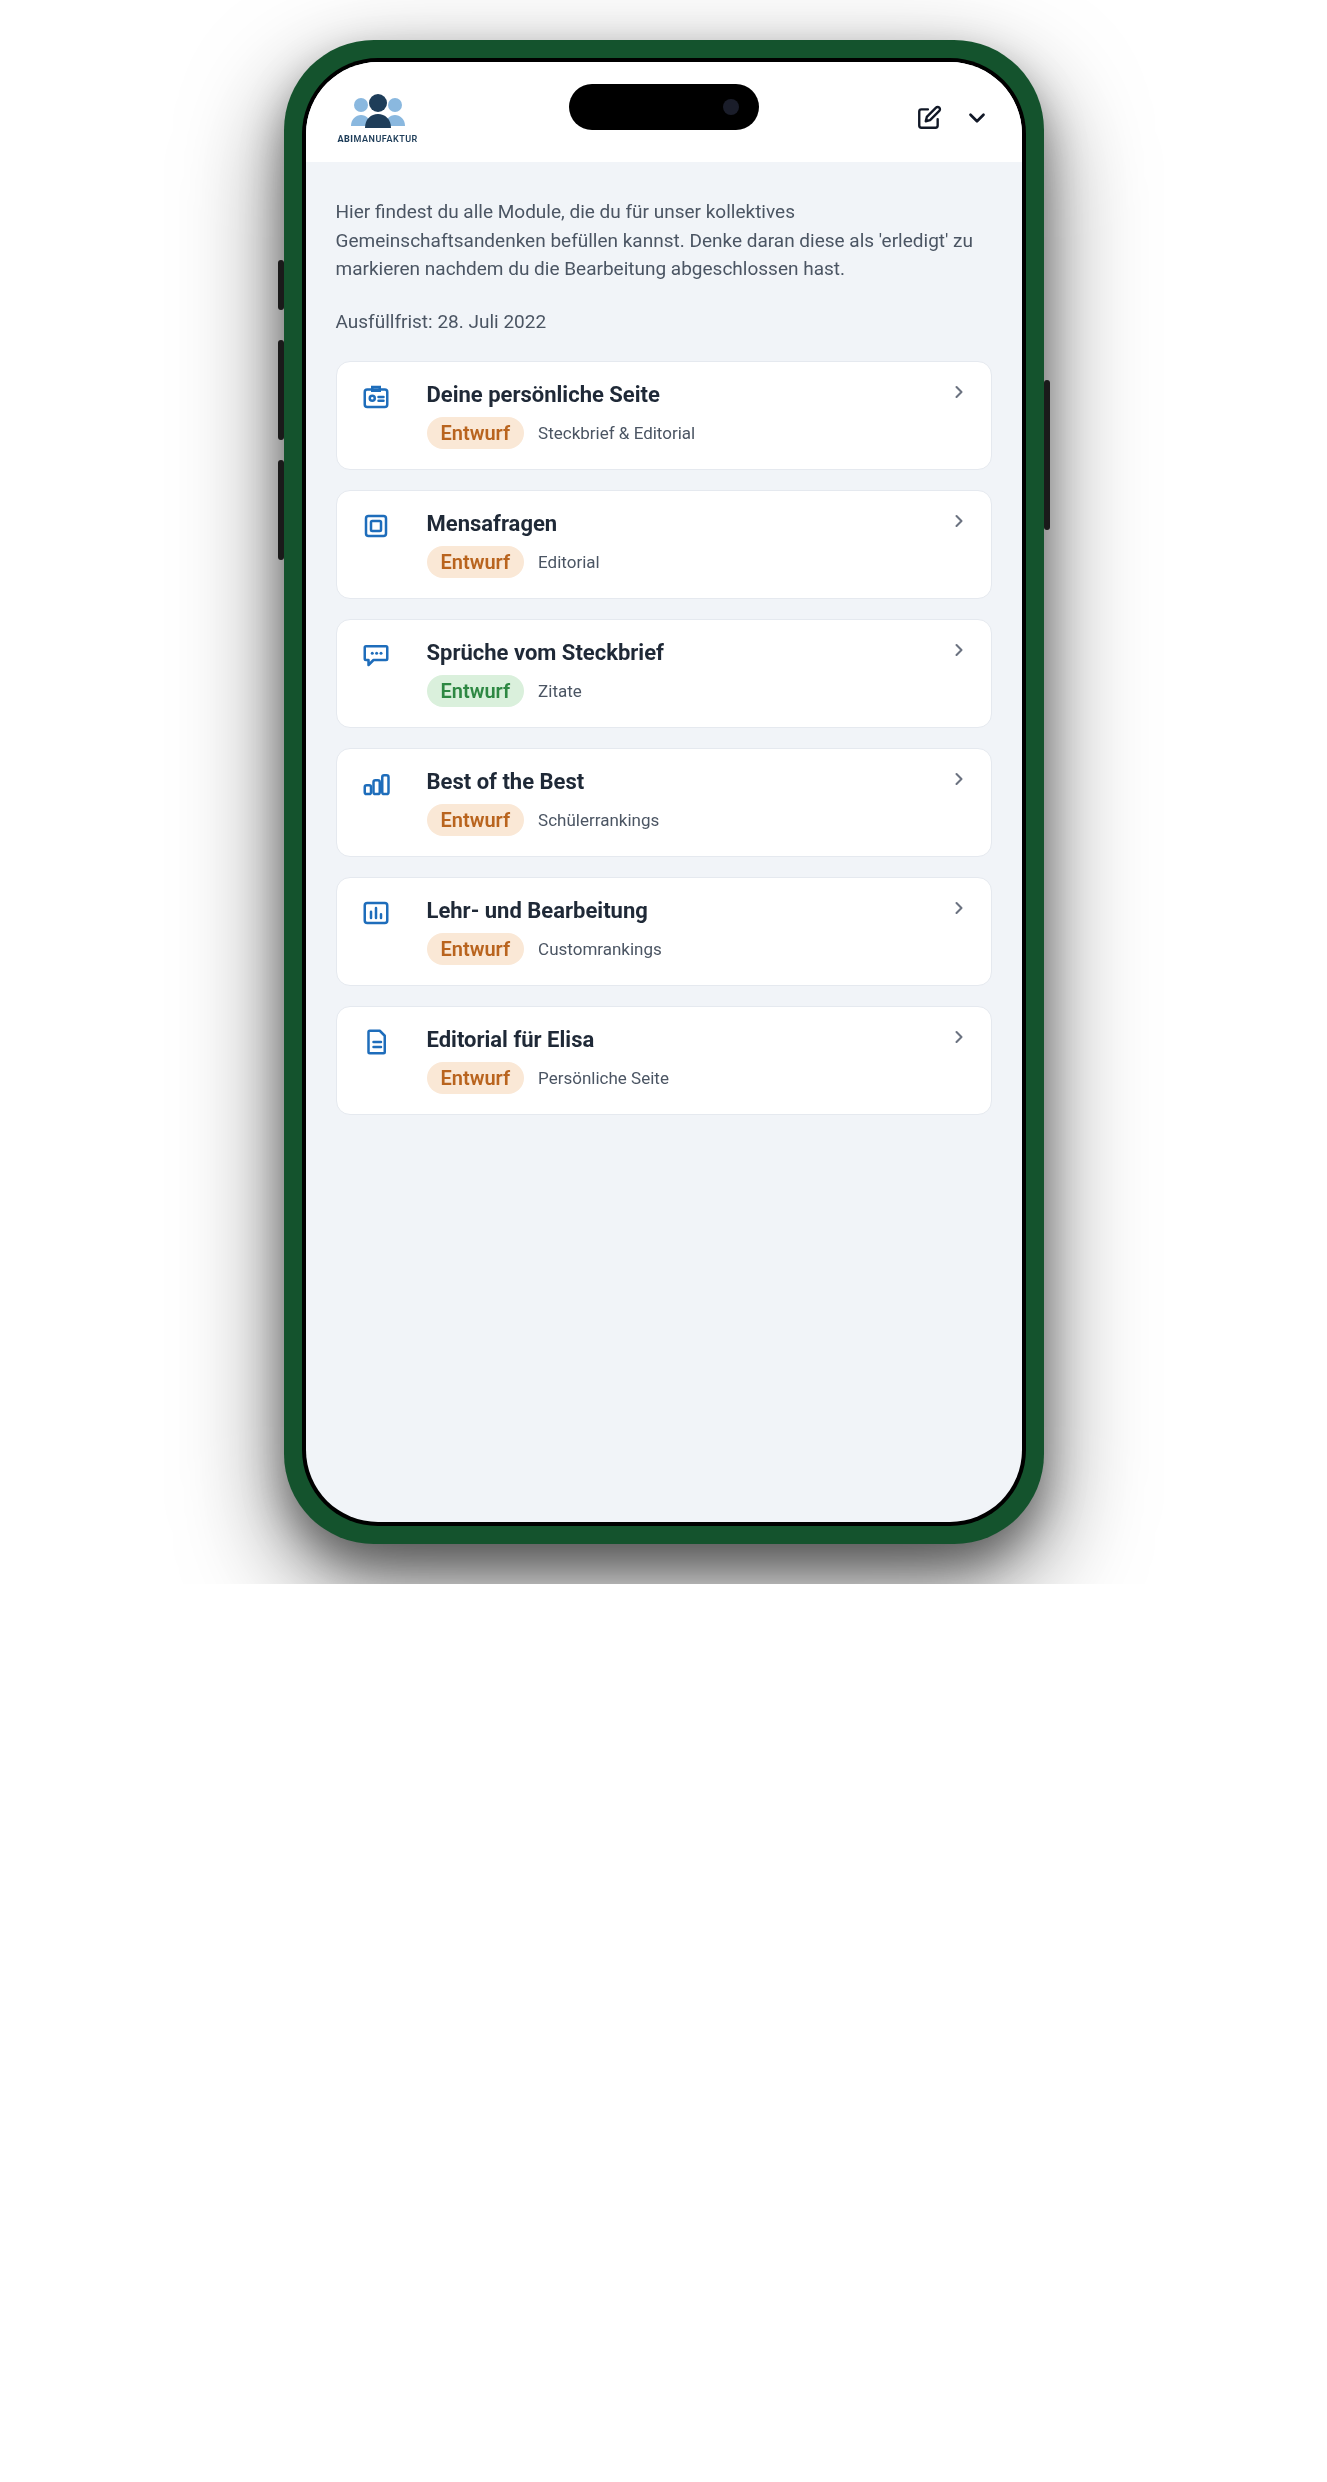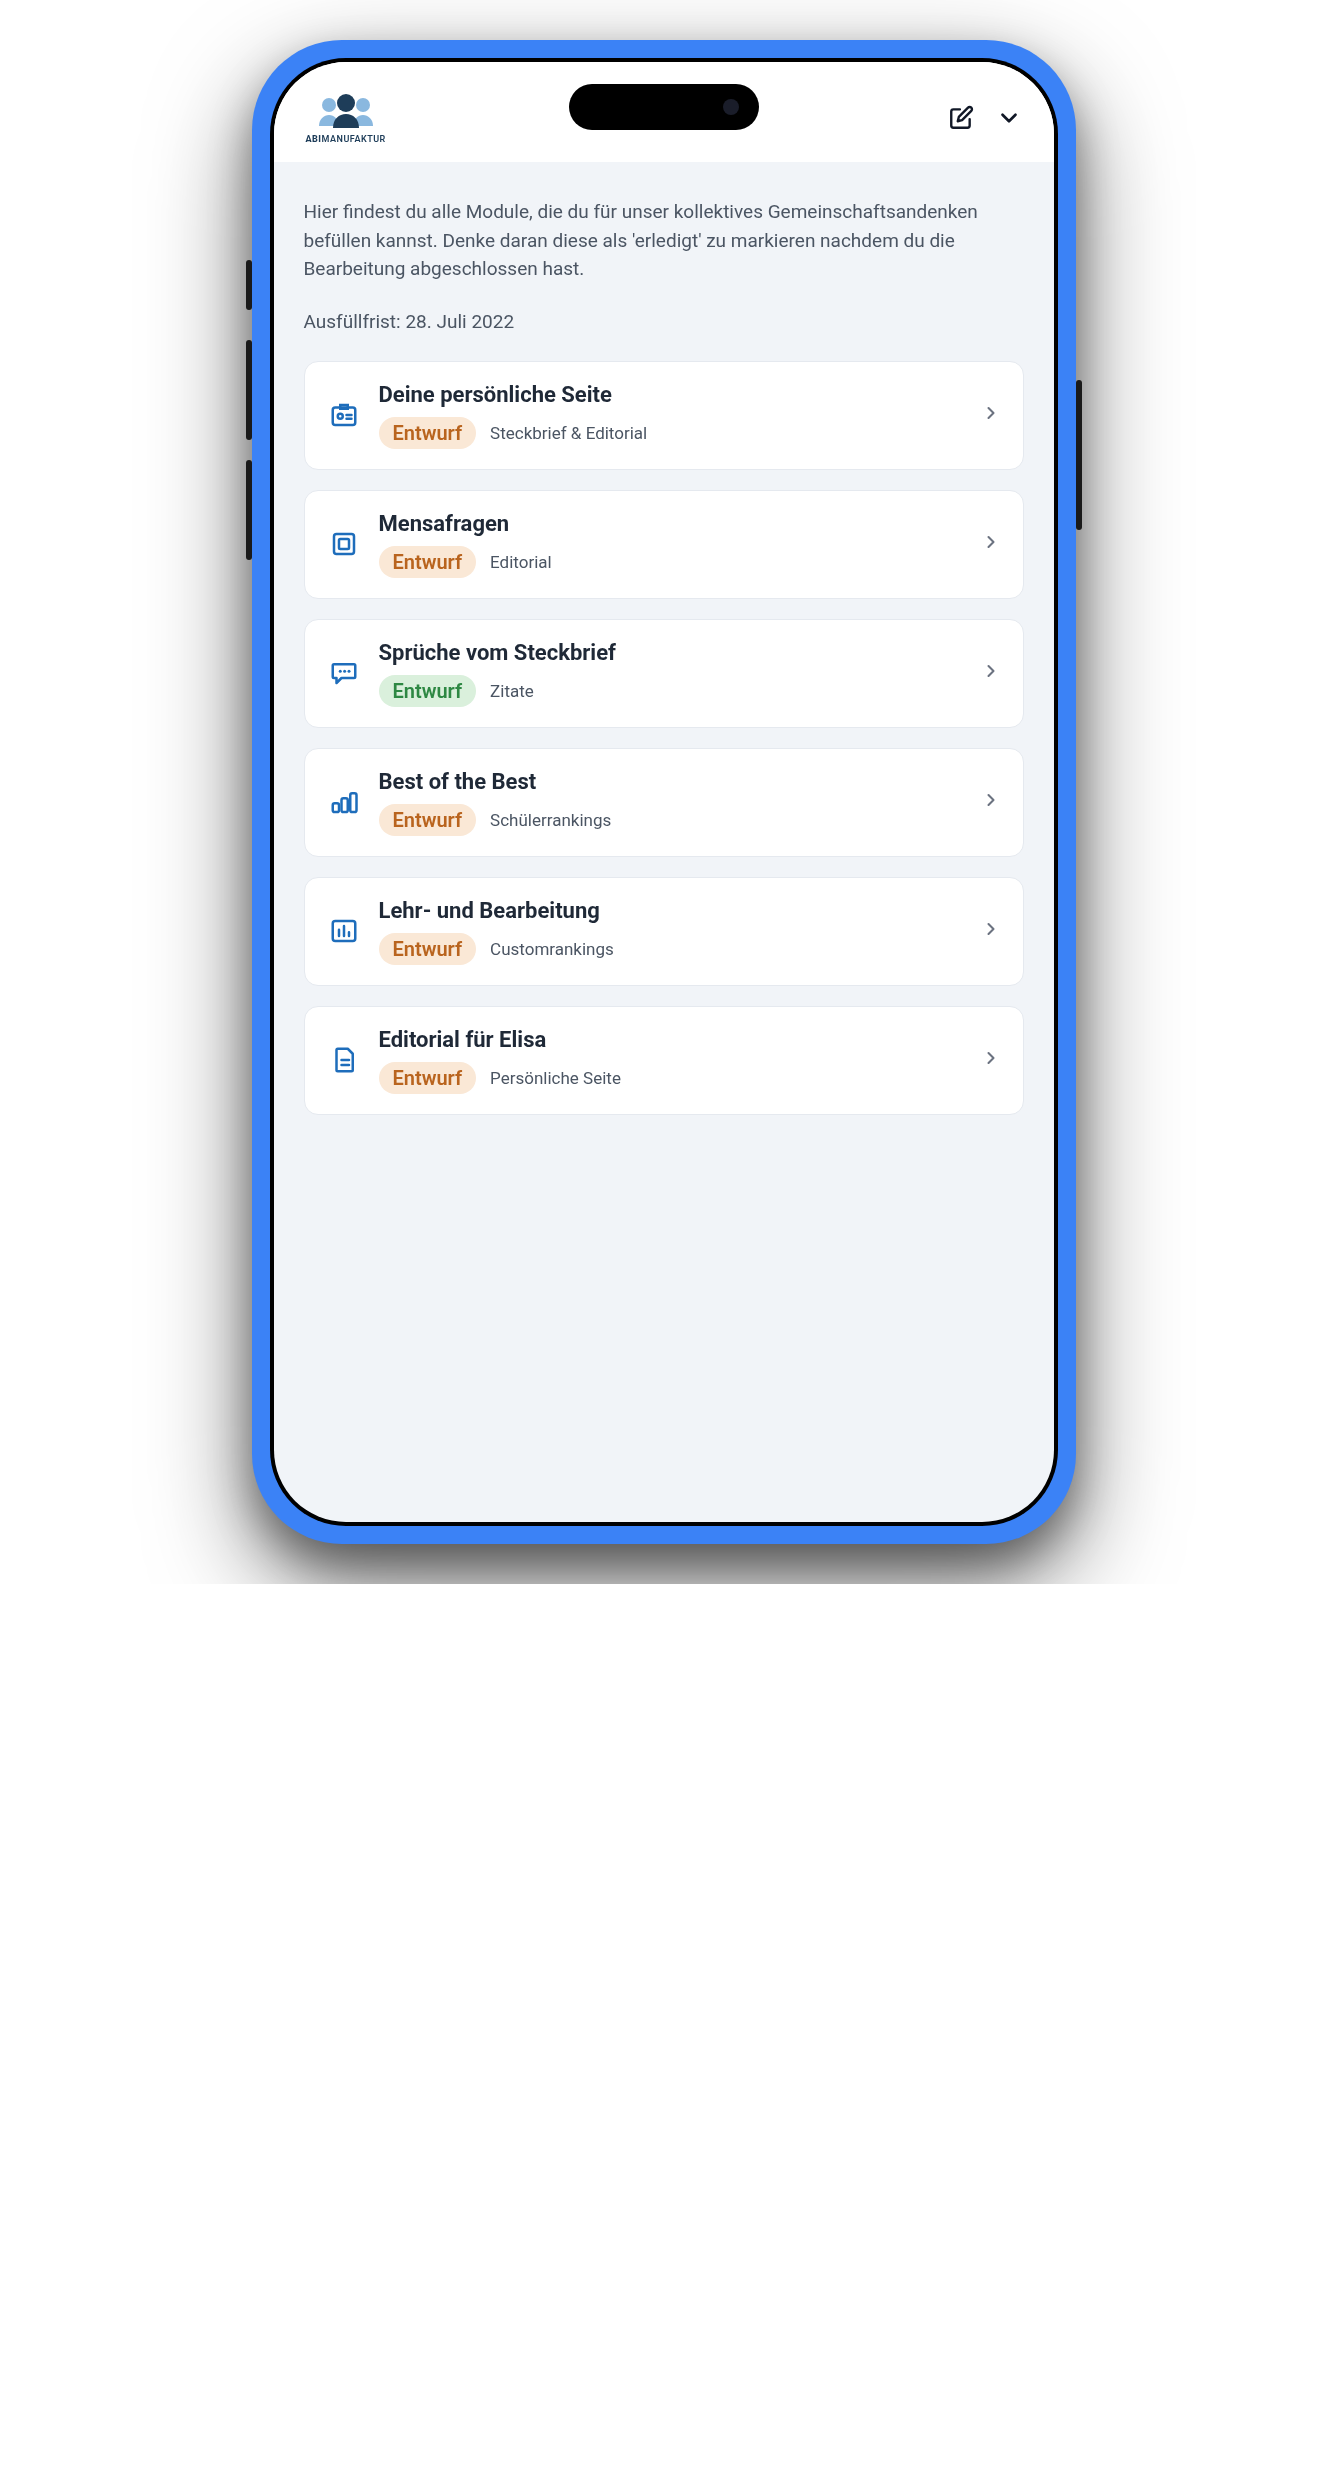--- a/index.html
+++ b/index.html
@@ -4,22 +4,22 @@
 <style>
   * { box-sizing: border-box; margin: 0; padding: 0; }
   body {
     font-family: -apple-system, BlinkMacSystemFont, "Segoe UI", Roboto, Arial, sans-serif;
     background: #ffffff;
     display: flex;
     justify-content: center;
     padding: 40px 20px;
   }
   .phone-frame {
-    width: 824px;
-    background: #3b82f6;
+    width: 760px;
+    background: #14532d;
     border-radius: 90px;
     padding: 18px;
     box-shadow: 0 40px 100px rgba(0,0,0,0.55), 0 20px 40px rgba(0,0,0,0.35);
     position: relative;
   }
   .phone-inner {
     background: #000;
     border-radius: 76px;
     padding: 4px;
   }
@@ -120,22 +120,22 @@
     margin-bottom: 28px;
   }
 
   .card {
     background: #fff;
     border: 1px solid #e5e9ef;
     border-radius: 14px;
     padding: 20px 22px;
     margin-bottom: 20px;
     display: flex;
-    align-items: center;
-    gap: 18px;
+    align-items: flex-start;
+    gap: 34px;
     cursor: pointer;
   }
   .card .card-icon {
     width: 34px;
     flex: 0 0 34px;
     color: #1e6dbb;
     display: flex;
     align-items: flex-start;
     justify-content: center;
   }

